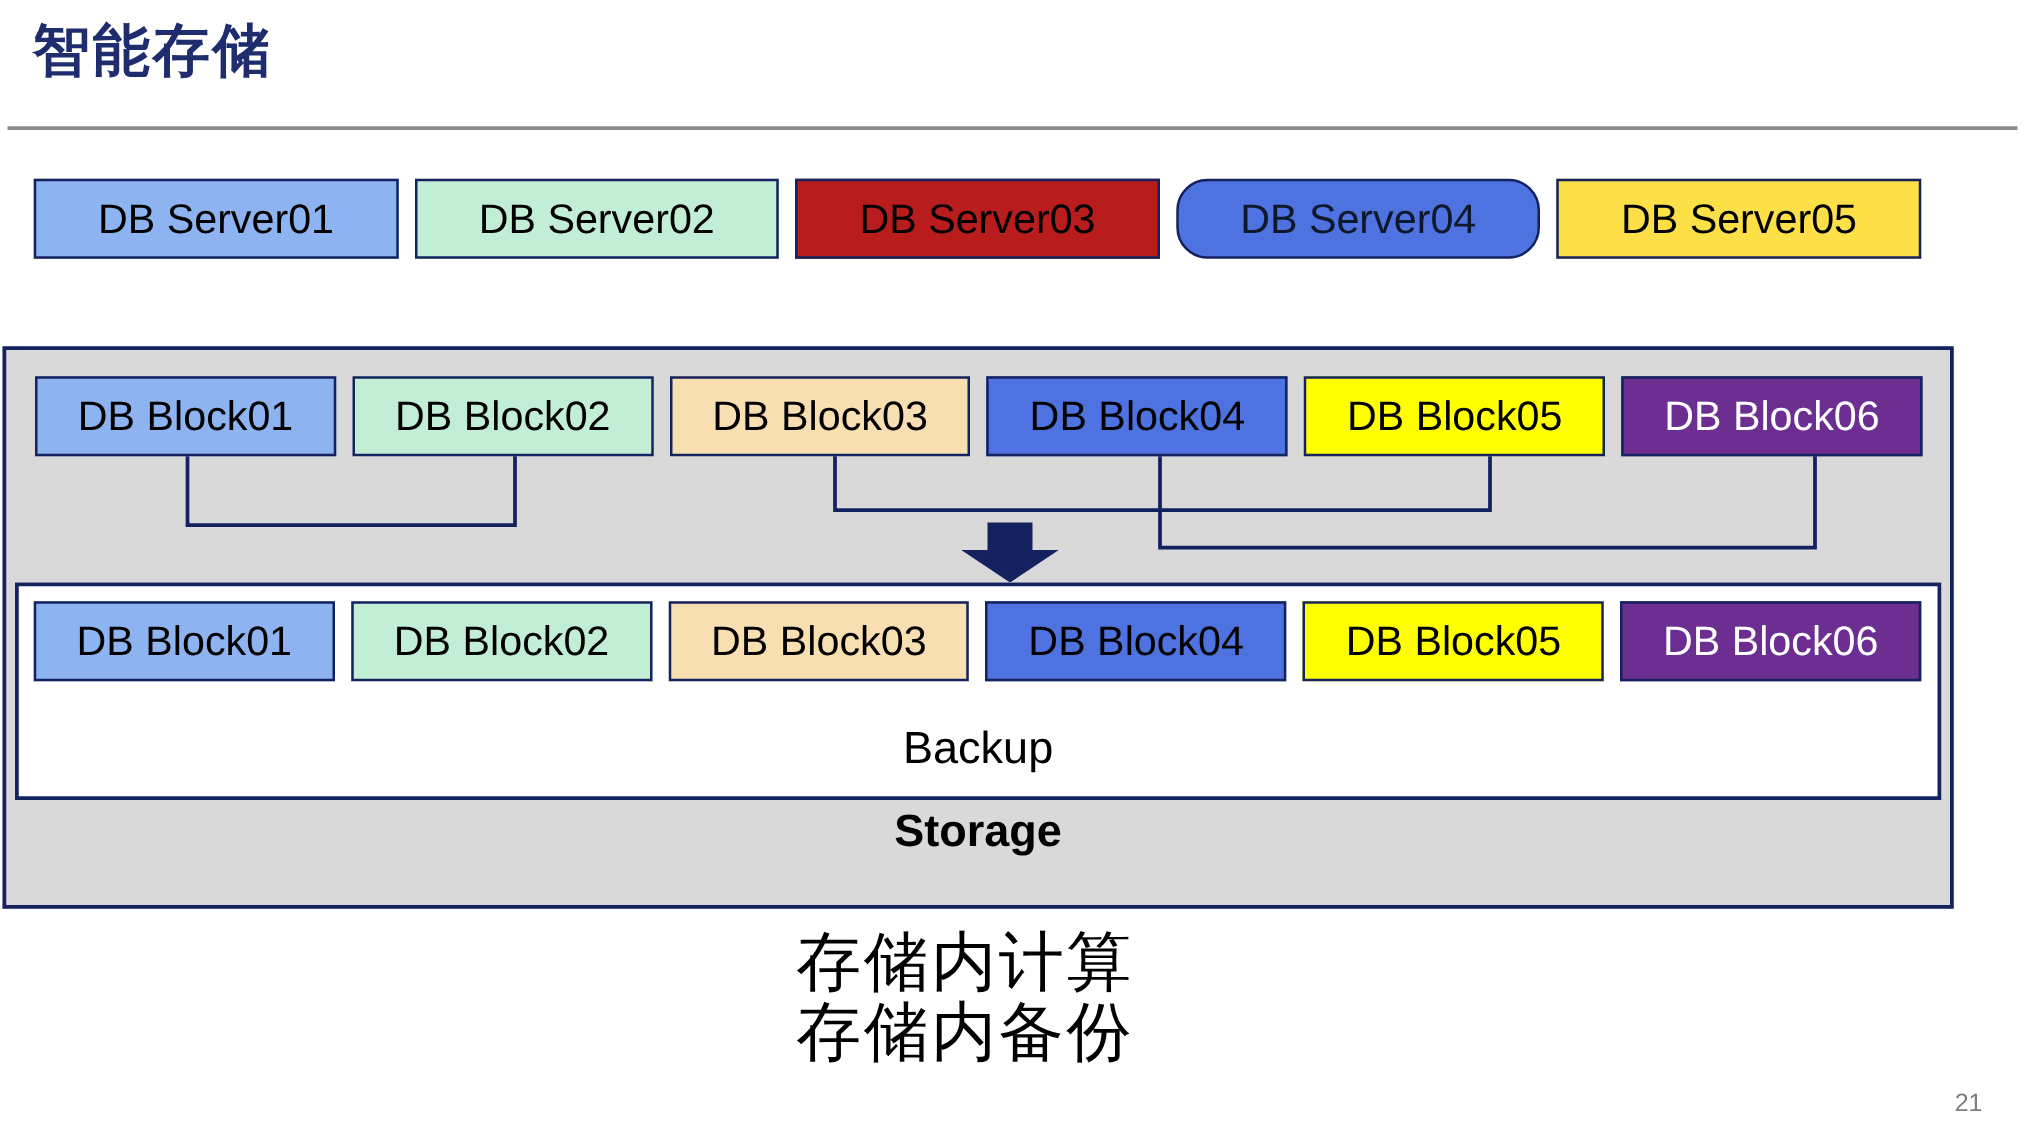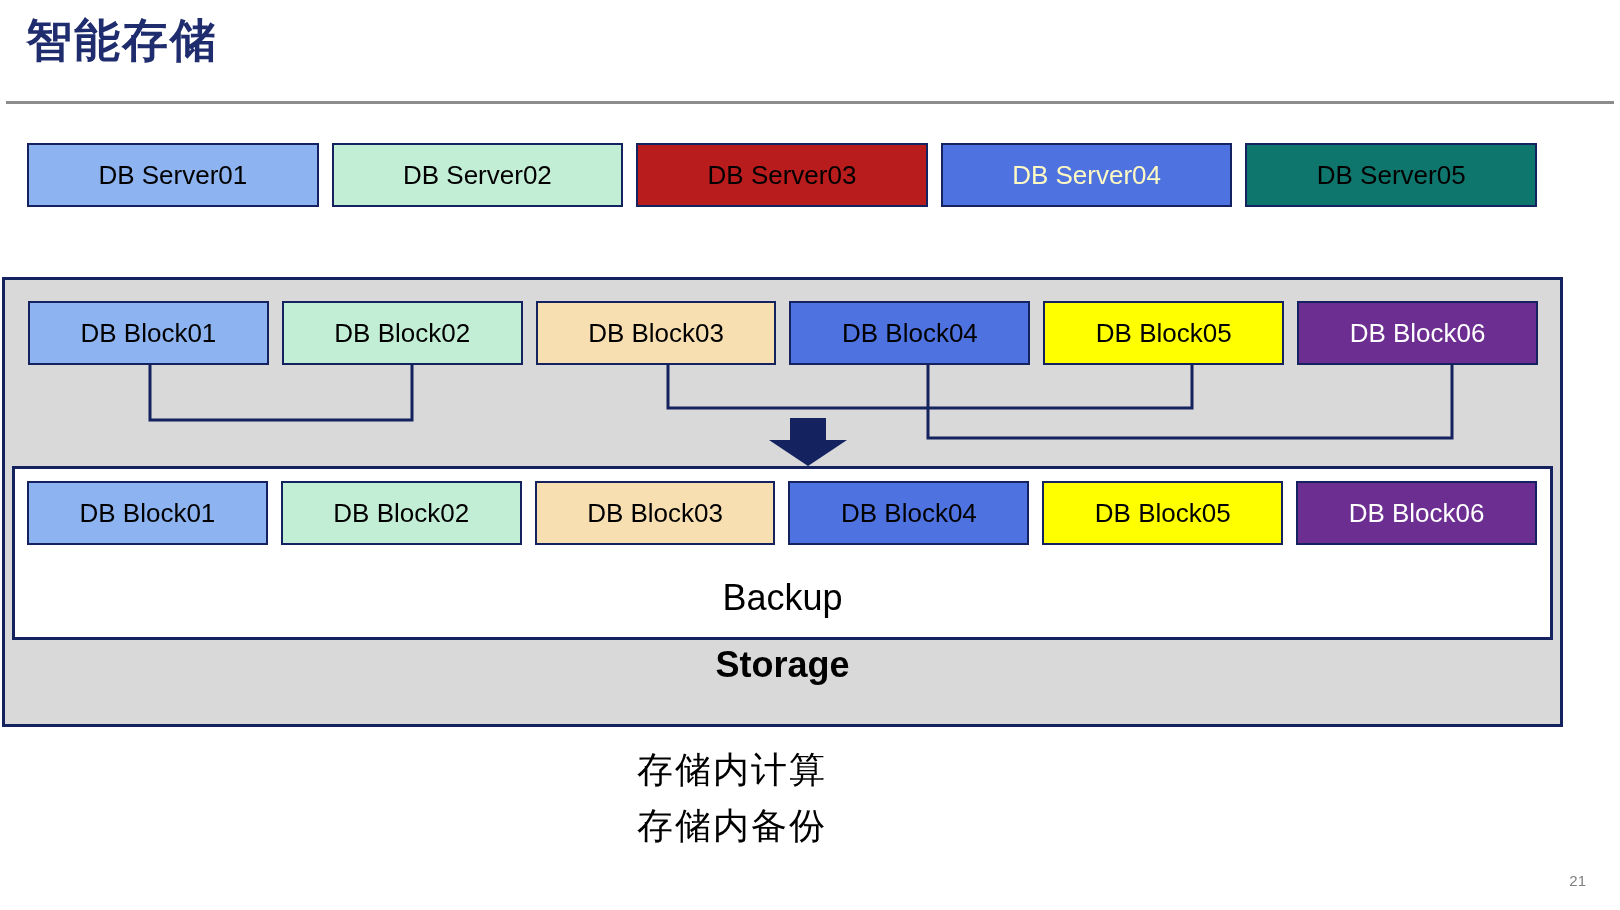--- a/index.html
+++ b/index.html
@@ -16,21 +16,21 @@
   .title-rule {
     position:absolute; left:6px; right:6px; top:101px; height:3px;
     background:var(--rule-color,#8C8C8C);
   }
   .flex-row { position:absolute; display:flex; gap:13px; }
   .server-row { left:27px; top:143px; width:1510px; height:64px; }
   .box {
     flex:1 1 0; min-width:0; box-sizing:border-box;
     border:2px solid var(--border-color,#14235F);
     display:flex; align-items:center; justify-content:center;
-    font-size:26px; white-space:nowrap;
+    font-size:33px; white-space:nowrap;
   }
   .storage-container {
     position:absolute; left:2px; top:277px; width:1561px; height:450px;
     box-sizing:border-box;
     background:var(--container-fill,#D9D9D9);
     border:3px solid var(--border-color,#14235F);
   }
   .block-row-primary { left:23px; top:21px; width:1510px; height:64px; }
   .connectors-svg { position:absolute; left:0; top:0; width:1555px; height:444px; }
   .backup-container {
@@ -42,39 +42,39 @@
   .backup-label {
     position:absolute; left:0; right:0; bottom:18px;
     text-align:center; font-size:36px; color:#000000;
   }
   .storage-label {
     position:absolute; left:0; right:0; top:364px;
     text-align:center; font-size:36px; font-weight:bold; color:#000000;
   }
   .caption {
     position:absolute; left:637px; top:742px;
-    font-size:36px; line-height:56px; color:#000000; letter-spacing:2px;
+    font-size:52px; line-height:56px; color:#000000; letter-spacing:2px;
   }
   .page-number {
     position:absolute; right:34px; top:872px;
-    font-size:15px; color:var(--pagenum-color,#7F7F7F);
+    font-size:20px; color:var(--pagenum-color,#7F7F7F);
   }
 </style>
 </head>
 <body style="--title-color: #1F2D6E; --border-color: #14235F; --container-fill: #D9D9D9; --rule-color: #8C8C8C; --pagenum-color: #7F7F7F;">
 
 <div class="slide-title">智能存储</div>
 <div class="title-rule"></div>
 
 <div class="flex-row server-row">
     <div class="box" style="background: rgb(141, 180, 240); color: rgb(0, 0, 0);">DB Server01</div>
     <div class="box" style="background: rgb(195, 238, 214); color: rgb(0, 0, 0);">DB Server02</div>
     <div class="box" style="background: #b91c1c; color: rgb(0, 0, 0);">DB Server03</div>
-    <div class="box" style="background: rgb(78, 115, 224); color: #fef9c3;">DB Server04</div>
-    <div class="box" style="background: #0f766e; color: rgb(0, 0, 0);">DB Server05</div>
+    <div class="box" style="background: rgb(78, 115, 224); color: #0f172a; border-radius: 25px;">DB Server04</div>
+    <div class="box" style="background: #fde047; color: rgb(0, 0, 0);">DB Server05</div>
   </div>
 
 <div class="storage-container">
 
   <div class="flex-row block-row-primary">
       <div class="box" style="background: rgb(141, 180, 240); color: rgb(0, 0, 0);">DB Block01</div>
       <div class="box" style="background: rgb(195, 238, 214); color: rgb(0, 0, 0);">DB Block02</div>
       <div class="box" style="background: rgb(247, 223, 178); color: rgb(0, 0, 0);">DB Block03</div>
       <div class="box" style="background: rgb(78, 115, 224); color: rgb(0, 0, 0);">DB Block04</div>
       <div class="box" style="background: rgb(255, 255, 0); color: rgb(0, 0, 0);">DB Block05</div>

